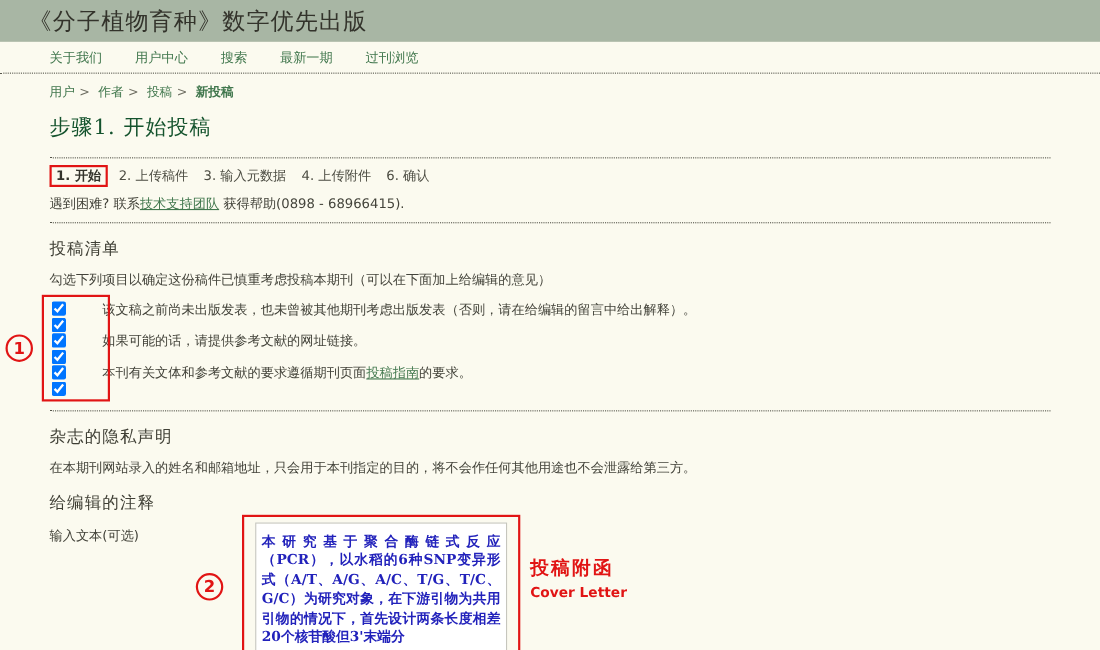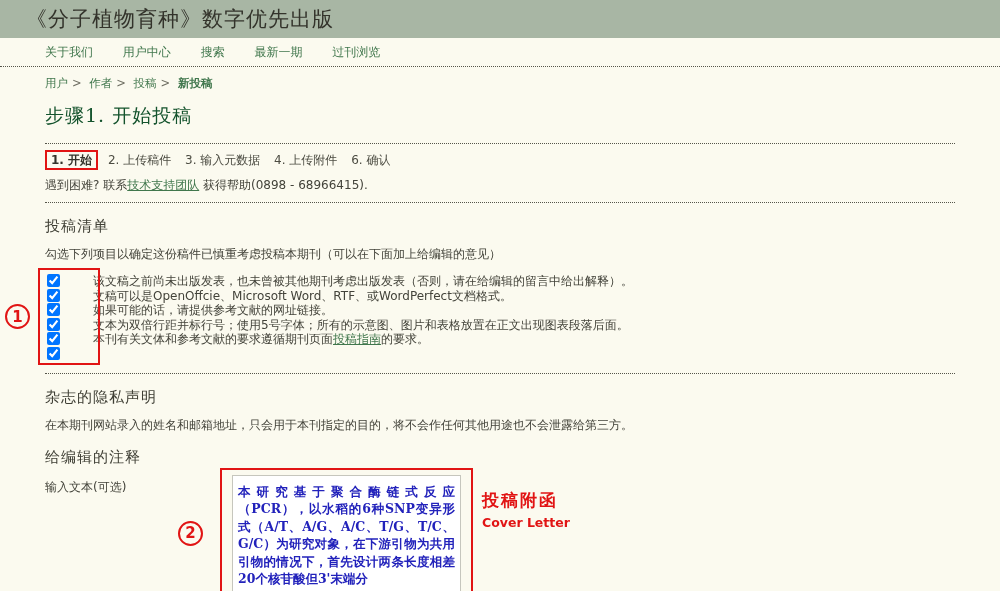--- a/index.html
+++ b/index.html
@@ -84,21 +84,21 @@
   .editor-box { background:#ffffff; border:1px solid #c6c6bd; }
   .editor-content {
     padding:7px 5px 4px 5px;
     color:#2222bb; font-weight:bold; font-size:12.5px; line-height:17.5px;
     text-align:justify;
     font-family:"DejaVu Serif","Liberation Serif",serif;
     min-height:72px;
   }
 
   .circled.two { left:133px; top:44px; }
-  .side-note { position:absolute; left:437px; top:12px; }
+  .side-note { position:absolute; left:437px; top:28px; }
   .side-note .cn { color:#e11414; font-weight:bold; font-size:17px; letter-spacing:2px; }
   .side-note .en { color:#e11414; font-weight:bold; font-size:12.5px; margin-top:3px; }
 </style>
 </head>
 <body>
 
 <header class="masthead">
   <h1 class="serif">《分子植物育种》数字优先出版</h1>
 </header>
 
@@ -143,29 +143,27 @@
   <div class="checklist">
     <span class="circled one">1</span>
     <div class="cb-redbox"></div>
 
     <div class="check-row">
       <input type="checkbox" checked="checked" style="">
       <span class="check-text"><span>该文稿之前尚未出版发表，也未曾被其他期刊考虑出版发表（否则，请在给编辑的留言中给出解释）。</span><a class="glink"></a><span></span></span>
     </div>
     <div class="check-row">
       <input type="checkbox" checked="checked" style="">
-      <span class="check-text"><span>文稿可以是OpenOffcie、Microsoft Word、RTF、或WordPerfect文档格式。</span><a class="glink"></a><span></span></span>
     </div>
     <div class="check-row">
       <input type="checkbox" checked="checked" style="">
       <span class="check-text"><span>如果可能的话，请提供参考文献的网址链接。</span><a class="glink"></a><span></span></span>
     </div>
     <div class="check-row">
       <input type="checkbox" checked="checked" style="">
-      <span class="check-text"><span>文本为双倍行距并标行号；使用5号字体；所有的示意图、图片和表格放置在正文出现图表段落后面。</span><a class="glink"></a><span></span></span>
     </div>
     <div class="check-row">
       <input type="checkbox" checked="checked" style="">
       <span class="check-text"><span>本刊有关文体和参考文献的要求遵循期刊页面</span><a class="glink">投稿指南</a><span>的要求。</span></span>
     </div>
     <div class="check-row">
       <input type="checkbox" checked="checked" style="">
     </div>
   </div>
 

